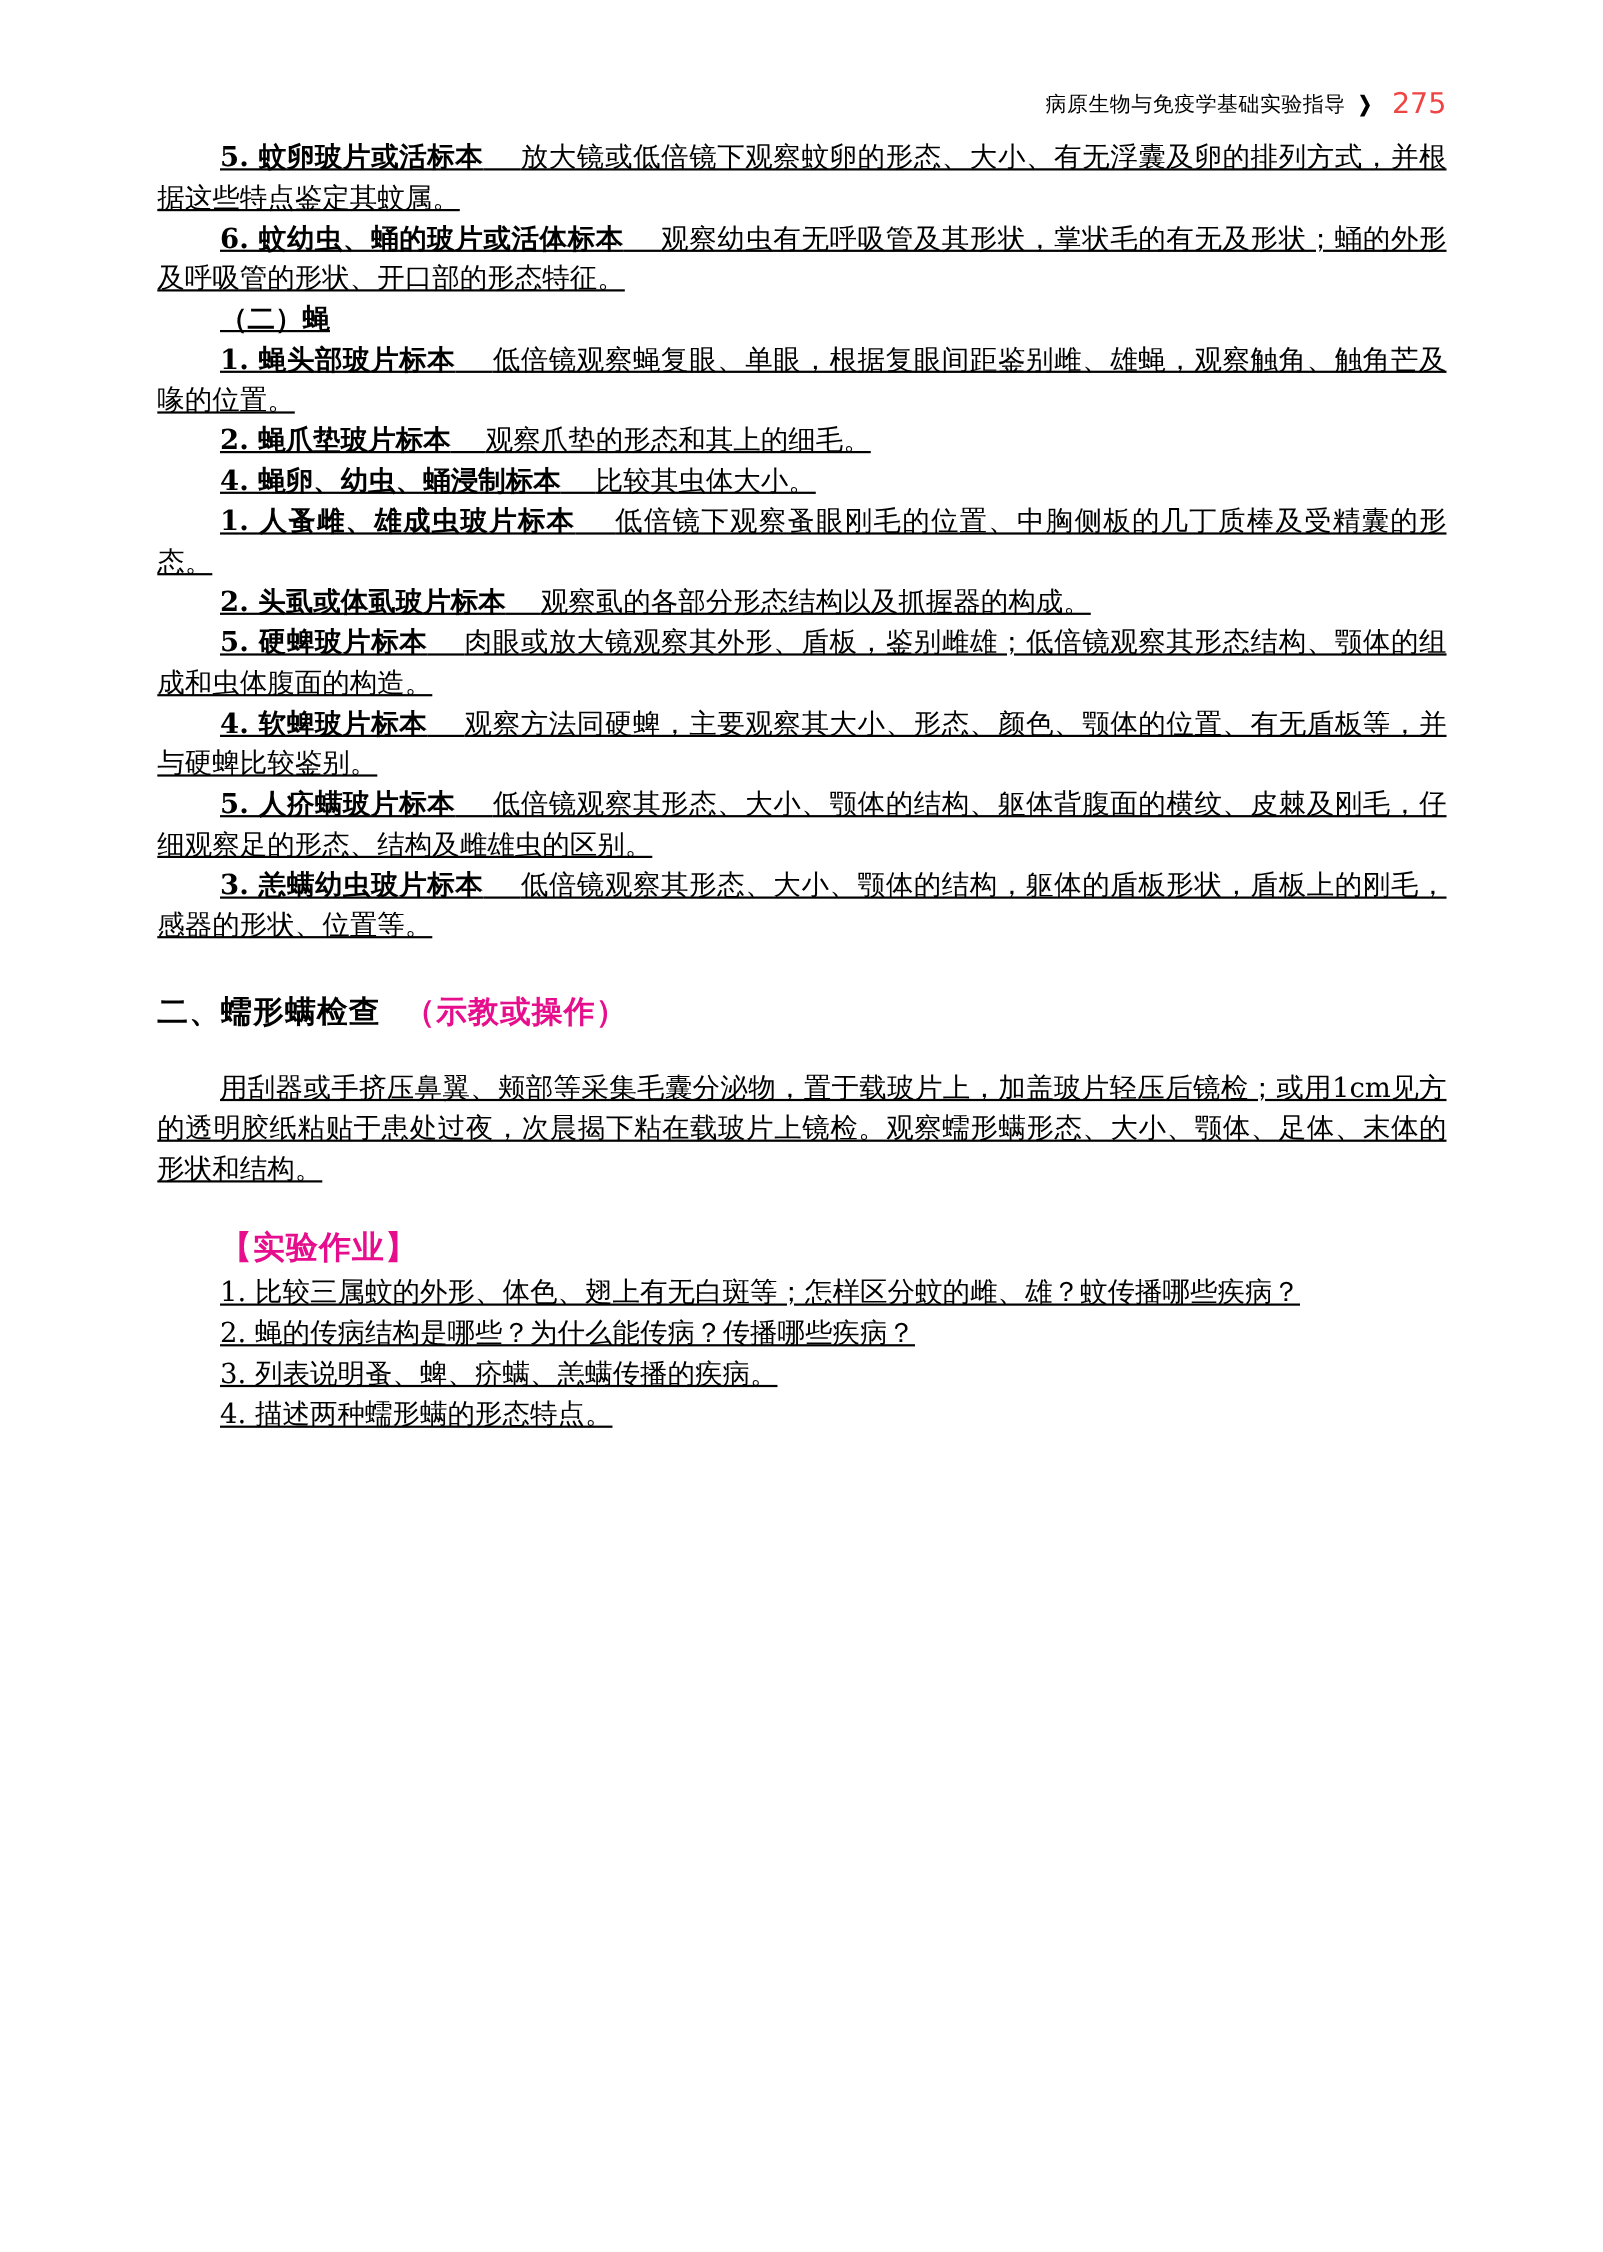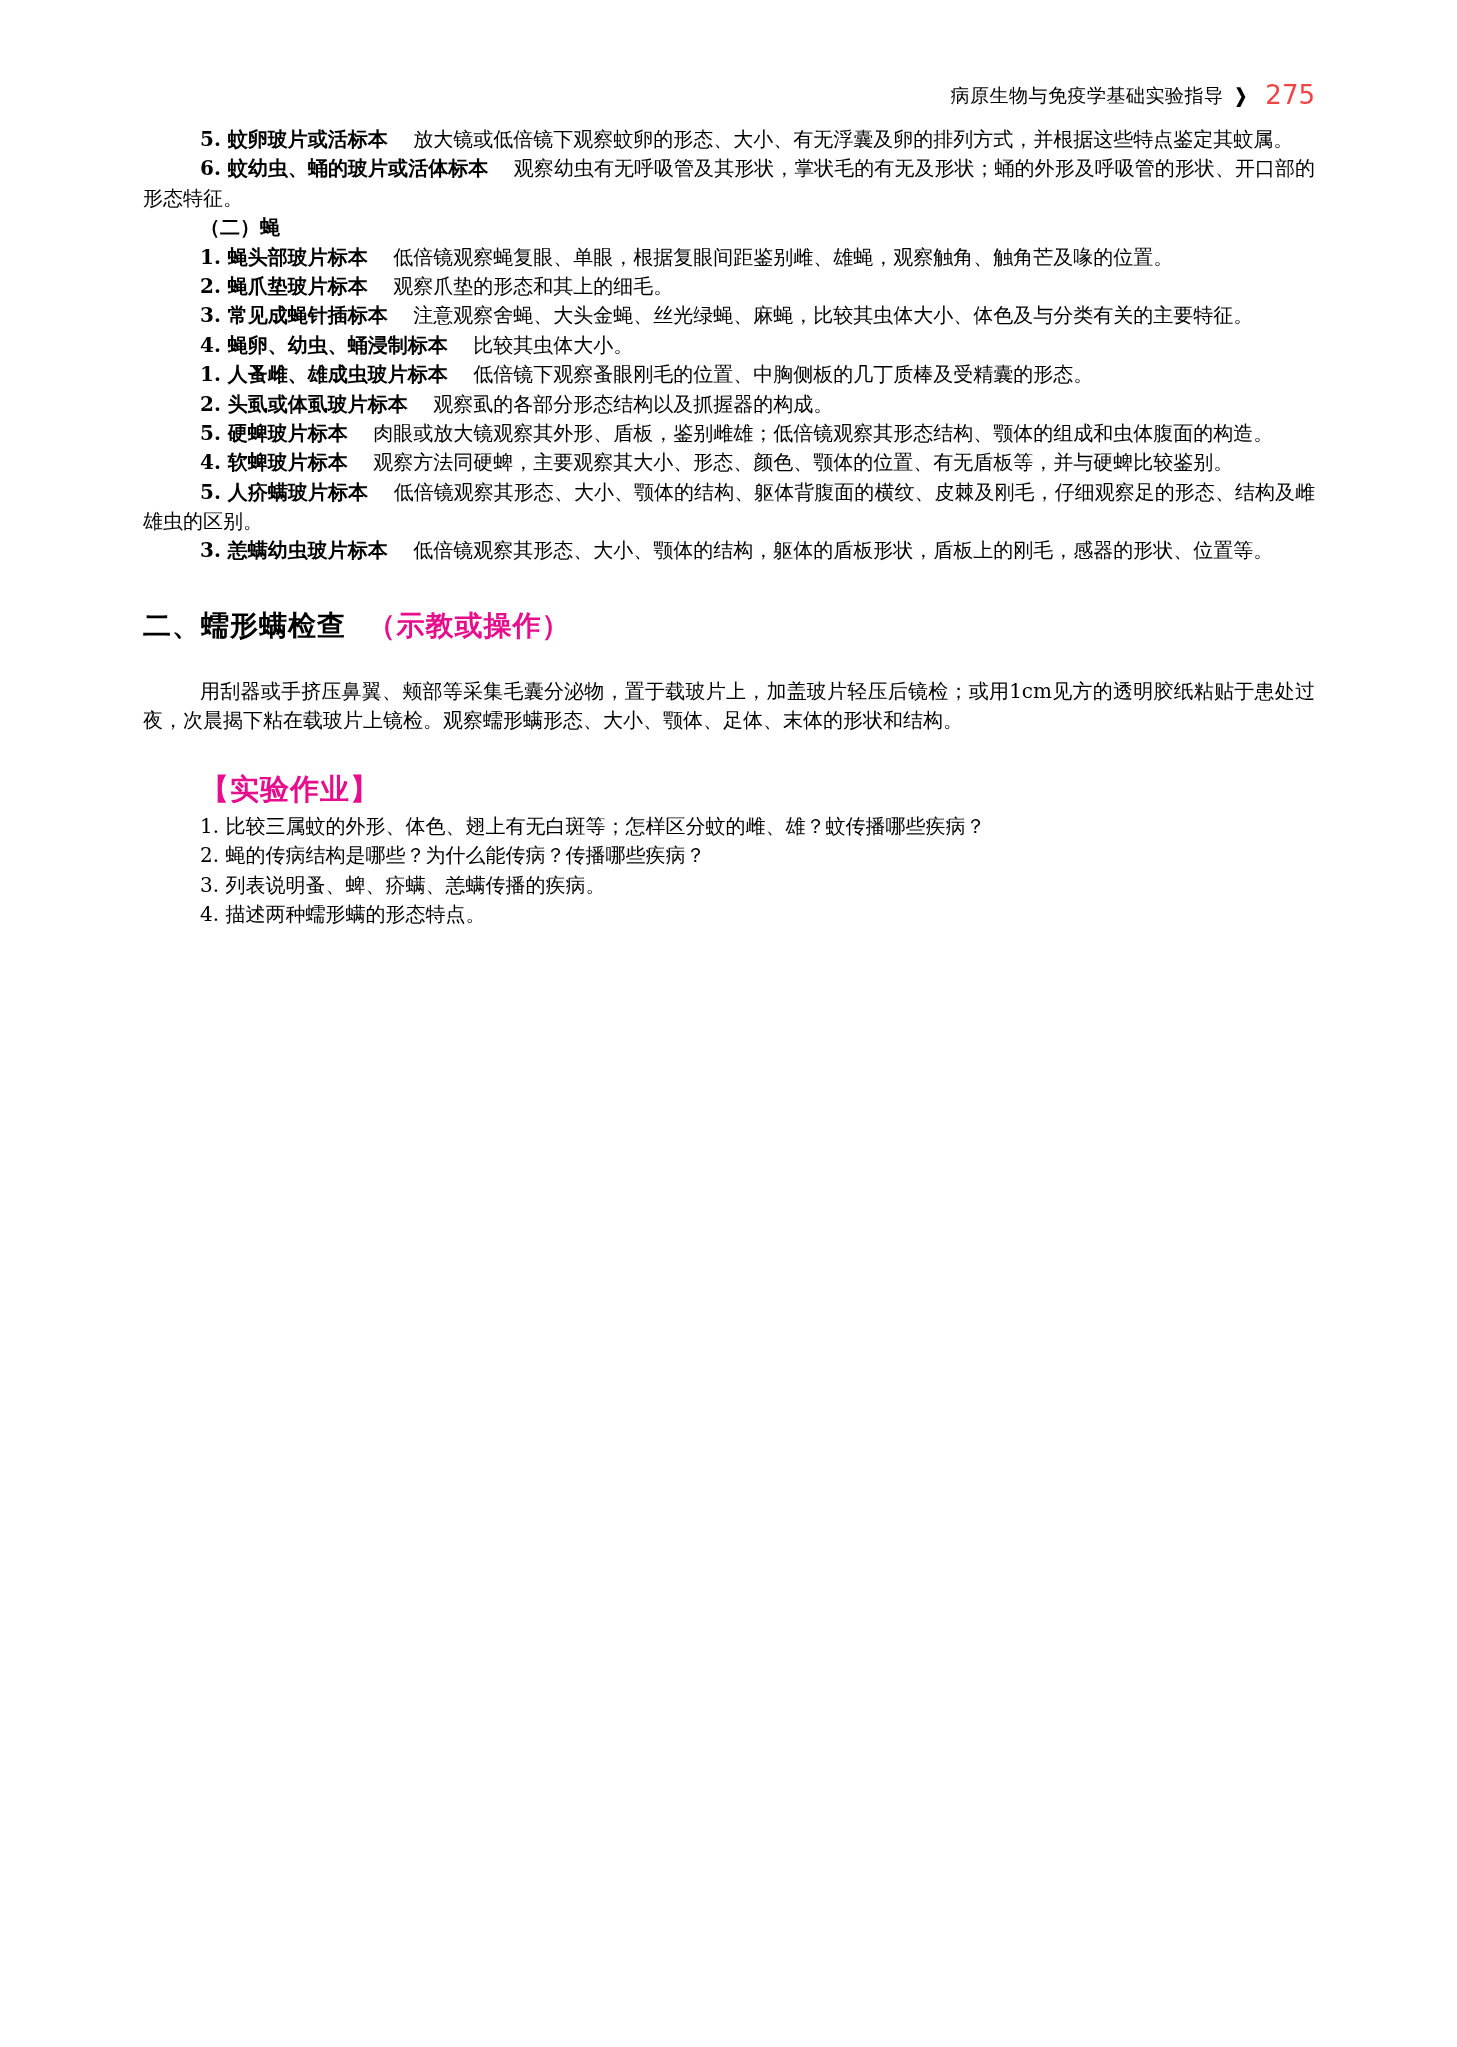--- a/index.html
+++ b/index.html
@@ -61,25 +61,26 @@
 
   
   .body {
     position: absolute;
     left: 0;
     top: 125px;
     width: 1172px;
   }
   p.para {
     margin: 0 0 0 0;
-    font-size: 20px;
+    font-size: 25px;
     line-height: 1.47;
     text-align: justify;
     text-justify: inter-ideograph;
     letter-spacing: 0px;
+    text-decoration: underline;
   }
   p.indent {
     text-indent: 57px;
   }
   .bold {
     font-weight: bold;
   }
 
   
   .section-heading {
@@ -132,23 +133,20 @@
         <span class="bold">（二）蝇</span>
       </p>
 
       <p class="para indent">
         <span class="bold">1. 蝇头部玻片标本</span>&nbsp;&nbsp;&nbsp;&nbsp;<span>低倍镜观察蝇复眼、单眼，根据复眼间距鉴别雌、雄蝇，观察触角、触角芒及喙的位置。</span>
       </p>
       <p class="para indent">
         <span class="bold">2. 蝇爪垫玻片标本</span>&nbsp;&nbsp;&nbsp;&nbsp;<span>观察爪垫的形态和其上的细毛。</span>
       </p>
       <p class="para indent">
-        <span class="bold">3. 常见成蝇针插标本</span>&nbsp;&nbsp;&nbsp;&nbsp;<span>注意观察舍蝇、大头金蝇、丝光绿蝇、麻蝇，比较其虫体大小、体色及与分类有关的主要特征。</span>
-      </p>
-      <p class="para indent">
         <span class="bold">4. 蝇卵、幼虫、蛹浸制标本</span>&nbsp;&nbsp;&nbsp;&nbsp;<span>比较其虫体大小。</span>
       </p>
 
 
       <p class="para indent">
         <span class="bold">1. 人蚤雌、雄成虫玻片标本</span>&nbsp;&nbsp;&nbsp;&nbsp;<span>低倍镜下观察蚤眼刚毛的位置、中胸侧板的几丁质棒及受精囊的形态。</span>
       </p>
       <p class="para indent">
         <span class="bold">2. 头虱或体虱玻片标本</span>&nbsp;&nbsp;&nbsp;&nbsp;<span>观察虱的各部分形态结构以及抓握器的构成。</span>
       </p>

